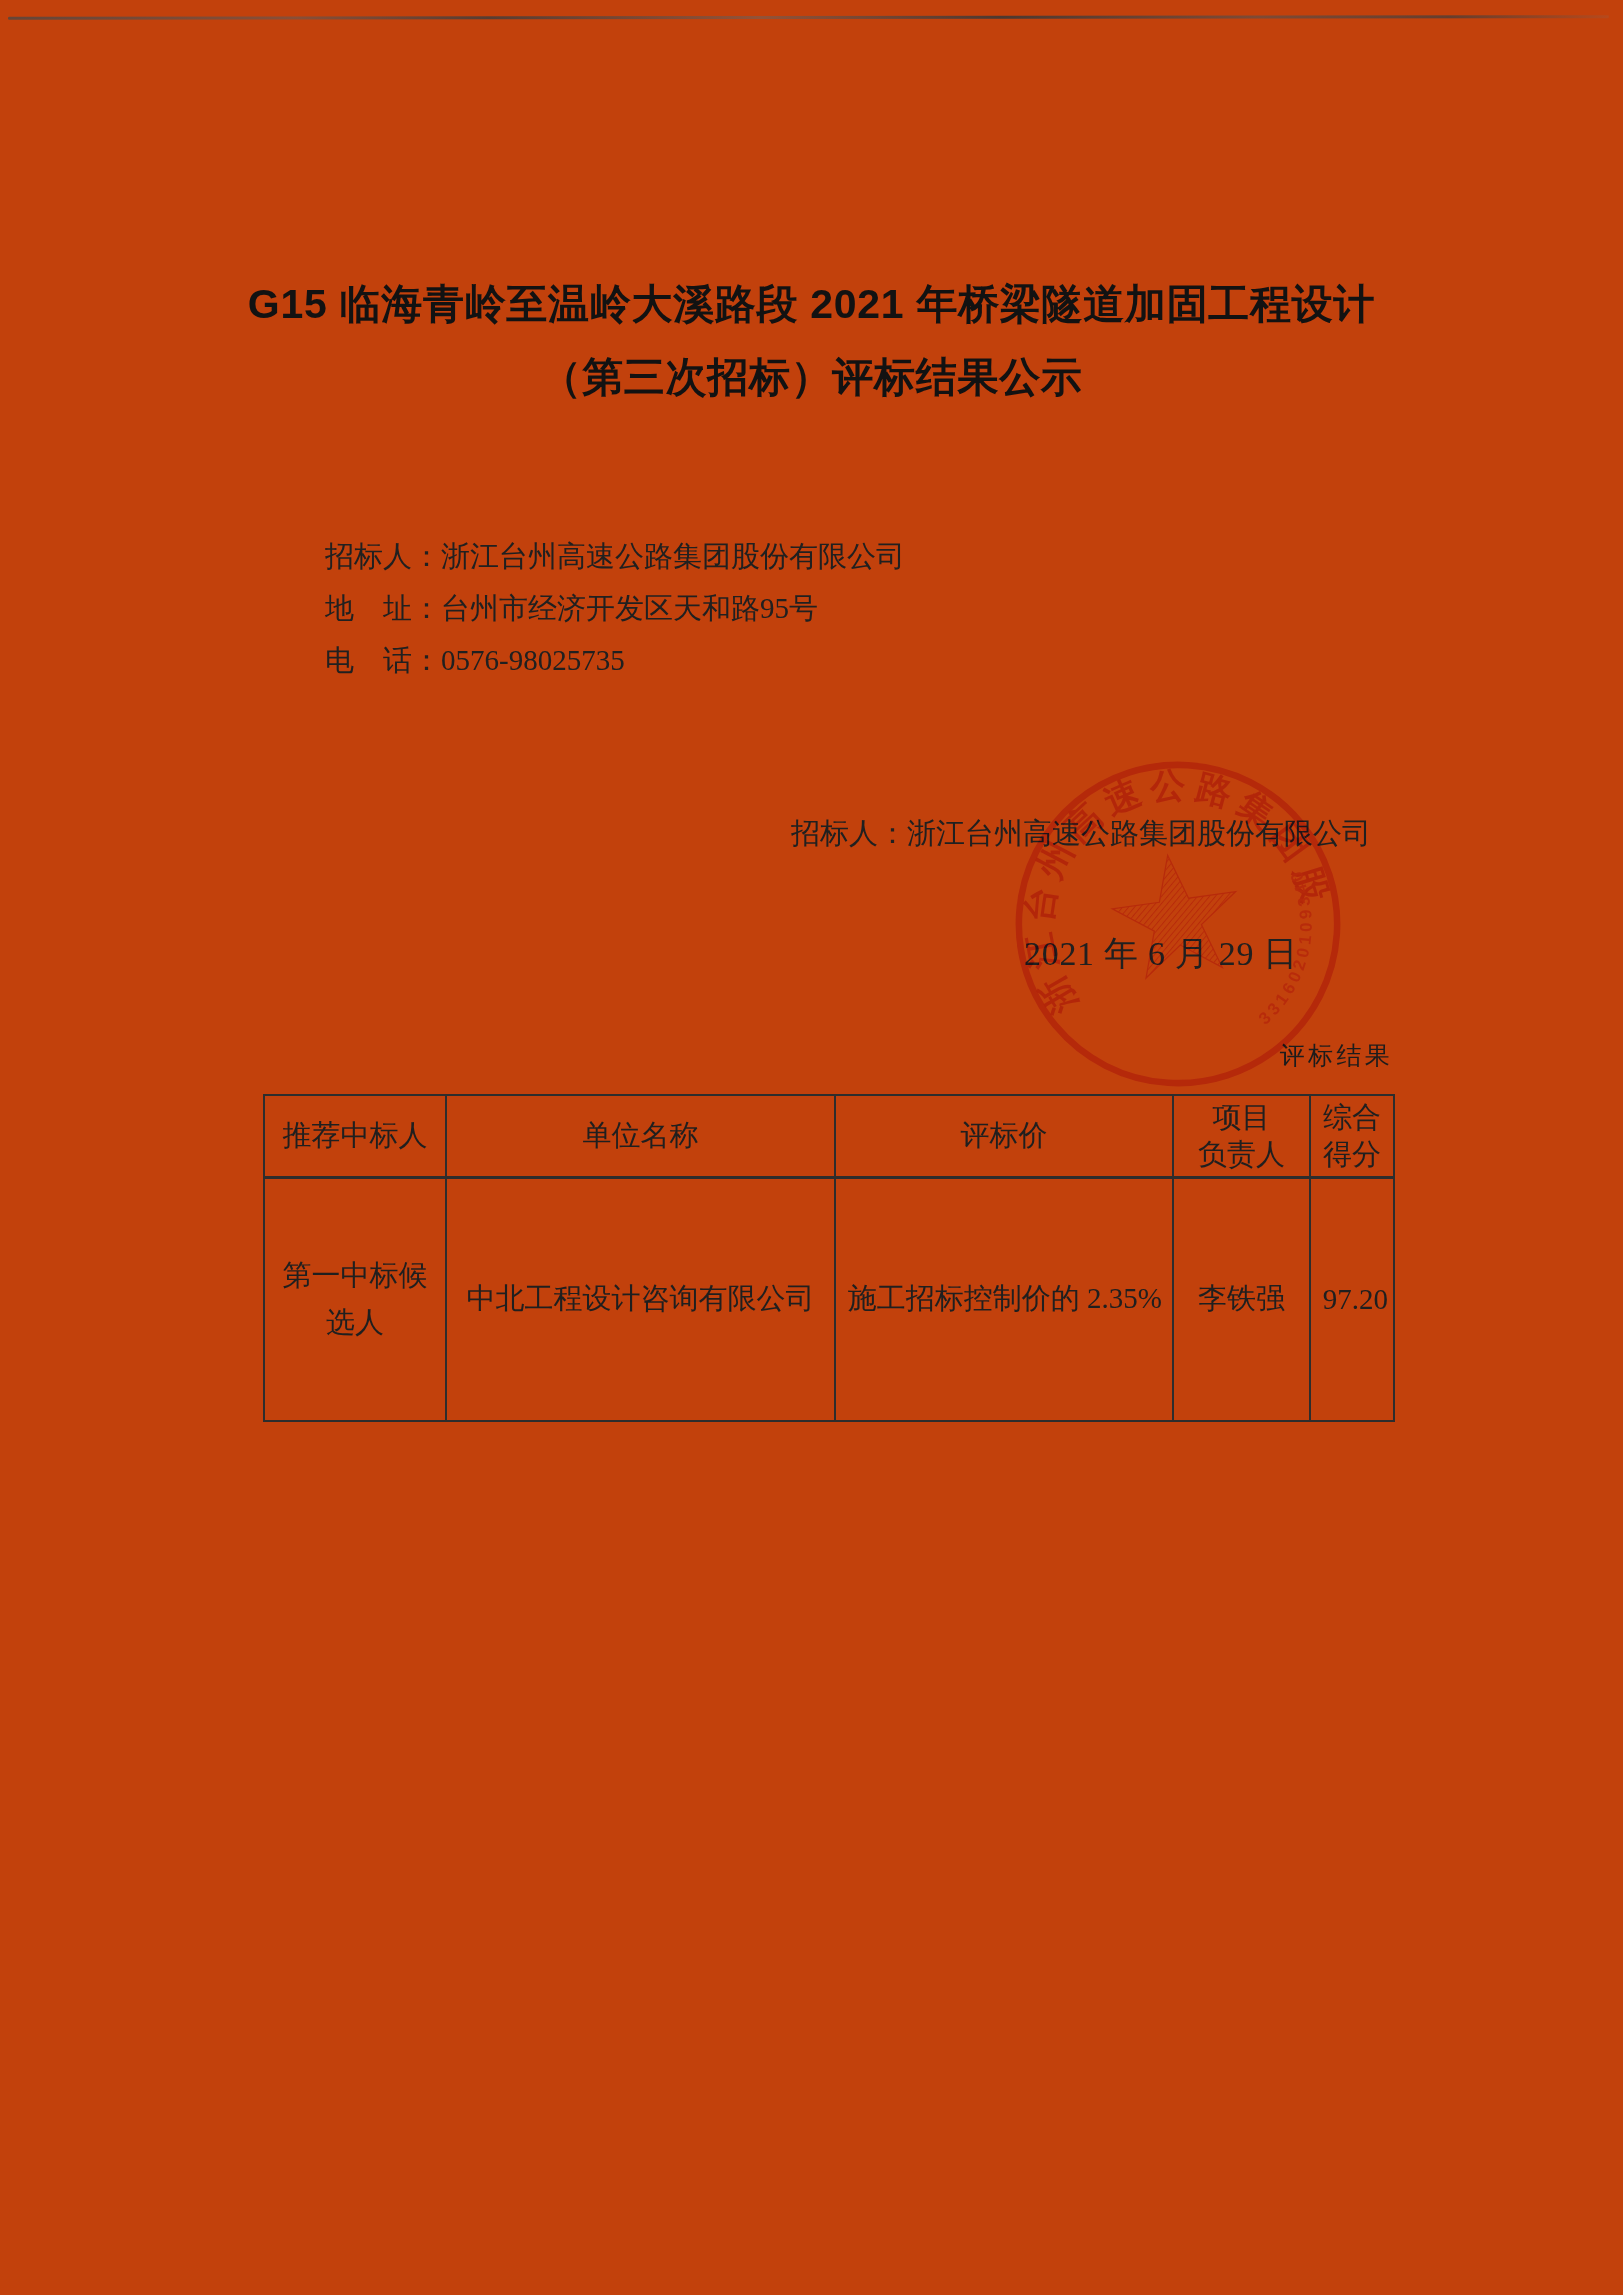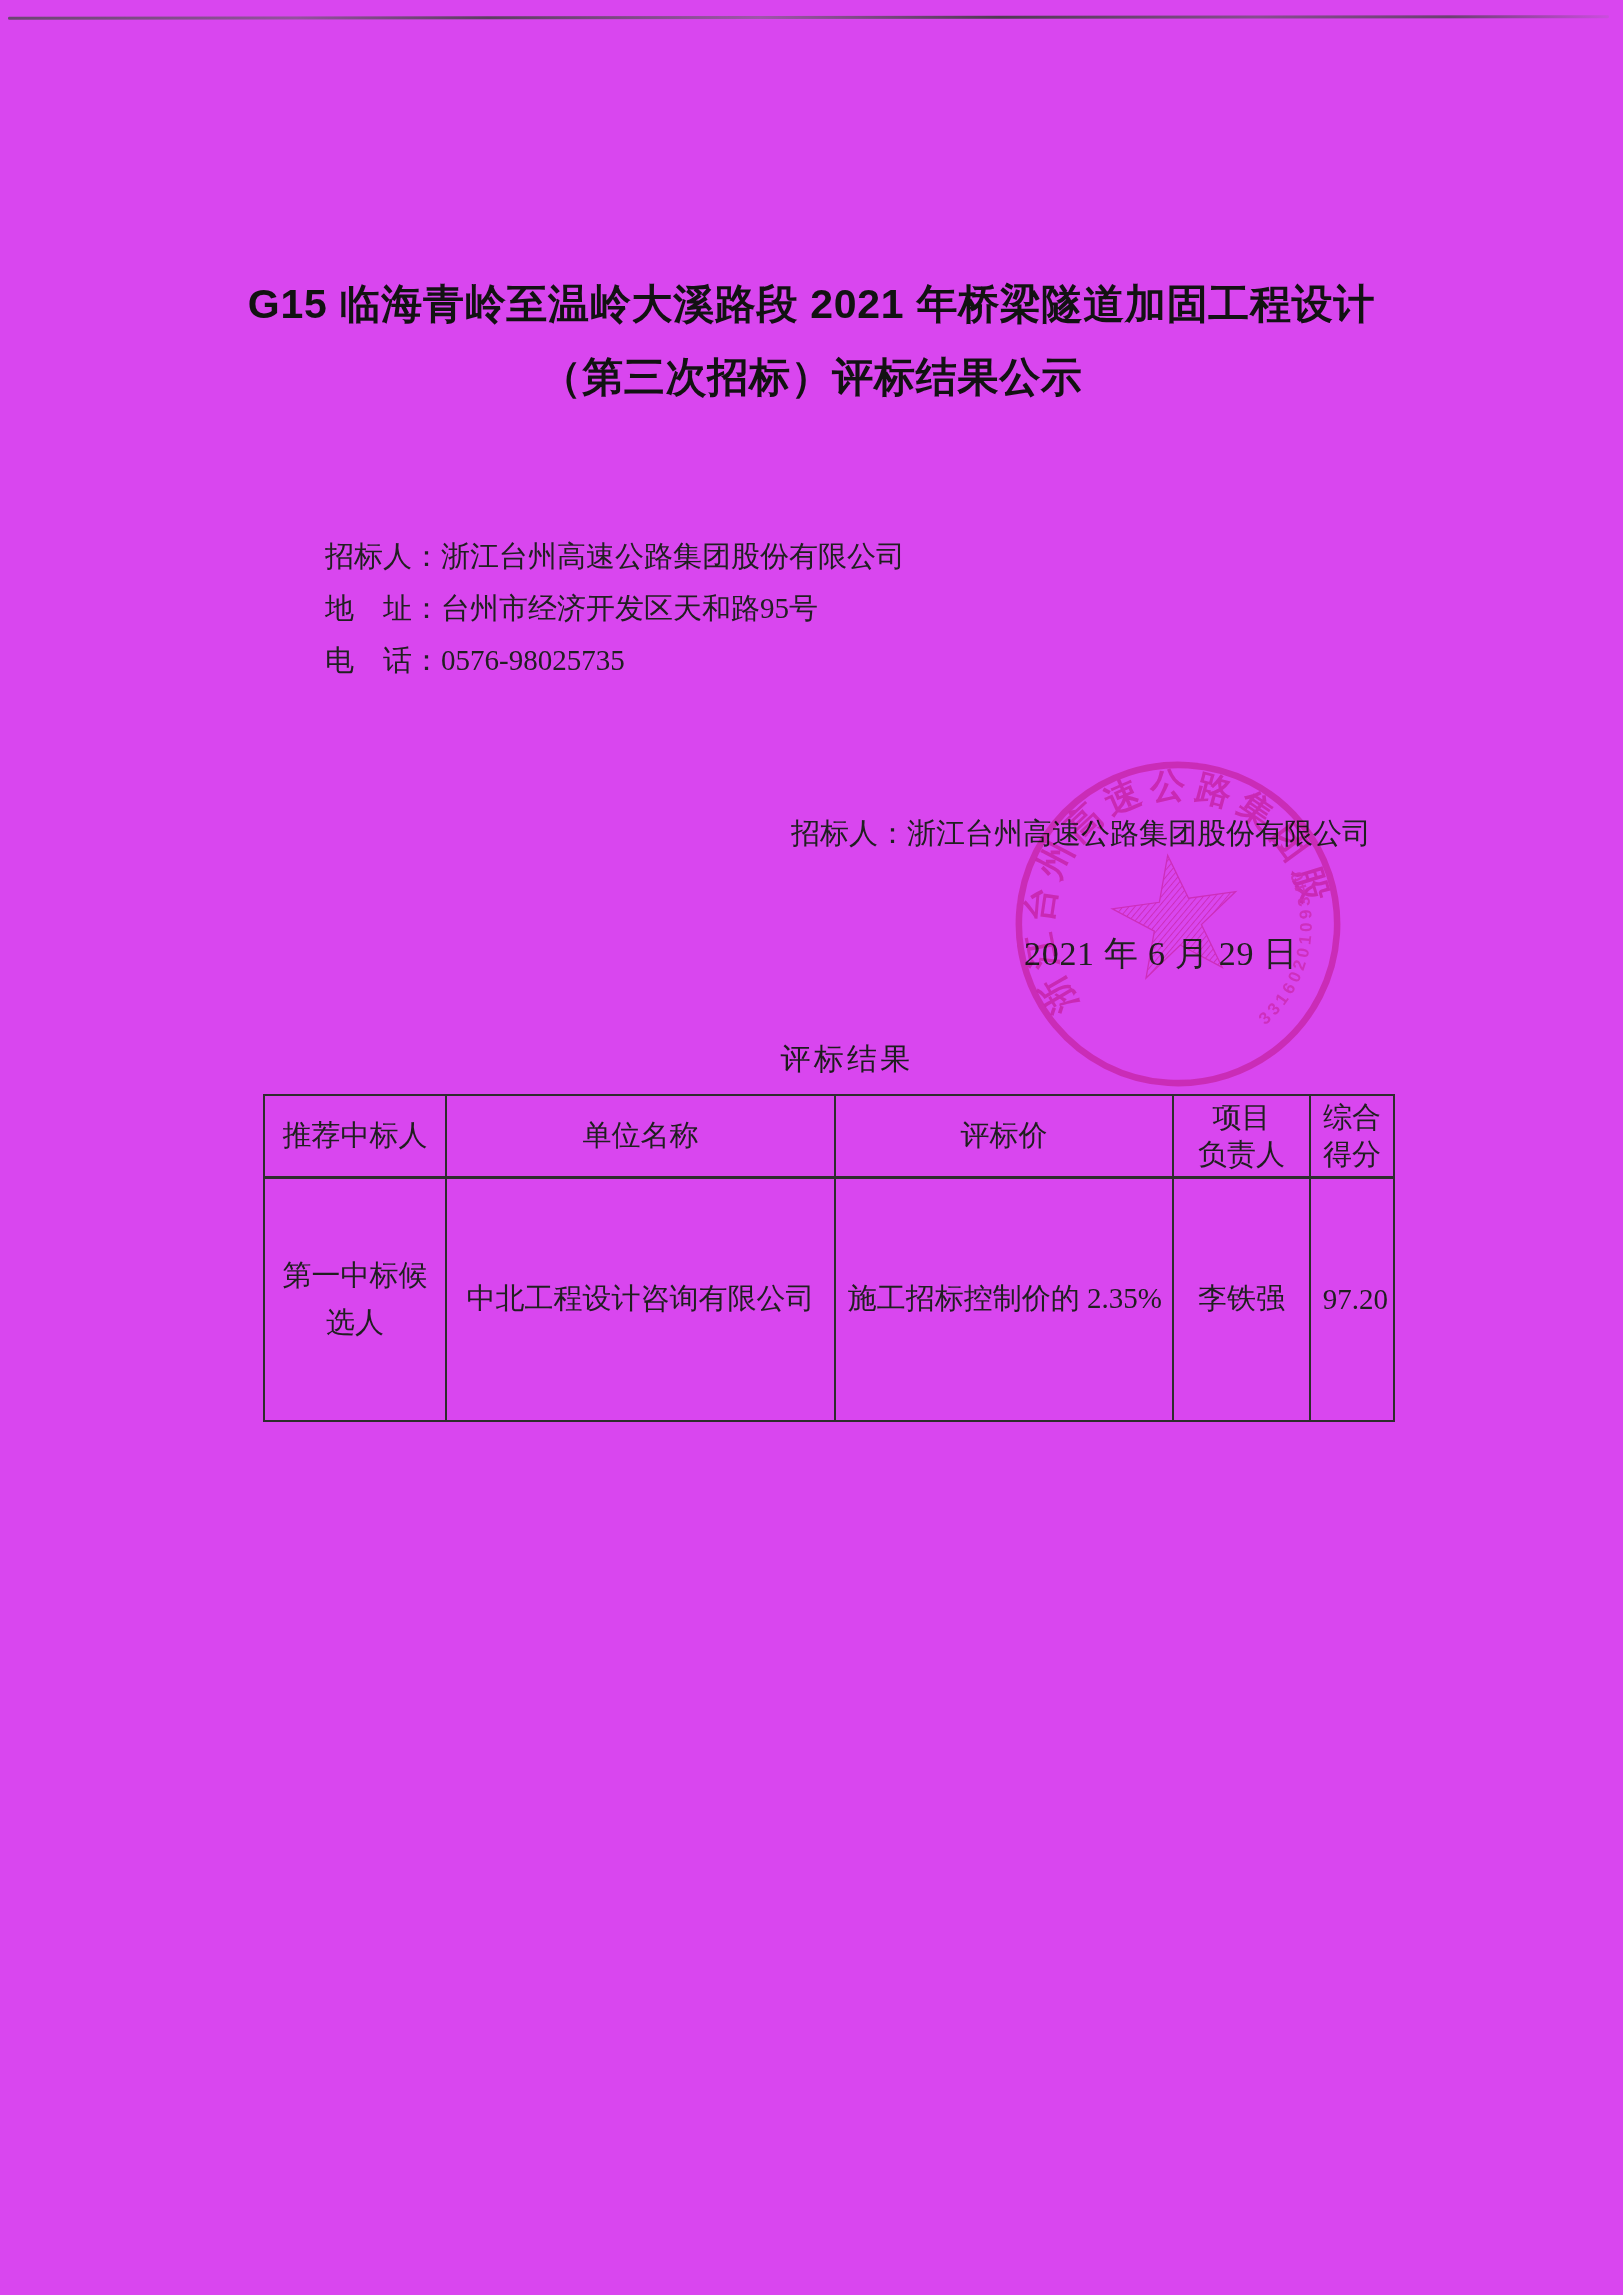--- a/index.html
+++ b/index.html
@@ -1,19 +1,19 @@
 <!DOCTYPE html>
 <html style="font-size:10.5px"><head>
 <meta charset="utf-8">
 <style>
   html,body{margin:0;padding:0;background:#e8e8e8;}
   #page{
     position:relative;
     width:1623px;height:2295px;
-    background:#d946ef;
+    background:#c2410c;
     overflow:hidden;
     font-family:"Liberation Serif", serif;
     color:#1e1e1e;
   }
   
   #scan-line{
     position:absolute;left:7.9px;top:15.7px;width:1601px;height:2.6px;
     background:linear-gradient(90deg,
       rgba(70,70,70,.75) 0%, rgba(90,90,90,.55) 18%, rgba(60,60,60,.8) 30%,
       rgba(100,100,100,.5) 47%, rgba(55,55,55,.85) 62%, rgba(80,80,80,.6) 78%,
@@ -50,21 +50,21 @@
   #signature-date{
     position:absolute;left:1024px;top:931px;
     font-size:34px;color:#202020;letter-spacing:0.7px;white-space:nowrap;z-index:1;
   }
   #company-stamp{
     position:absolute;left:1011px;top:757px;width:334px;height:334px;
     z-index:2;mix-blend-mode:multiply;opacity:.88;
   }
   #results-caption{
     position:absolute;left:301px;top:1039px;width:1092px;
-    text-align:center;font-size:30px;letter-spacing:3.3px;color:#1c1c1c;
+    text-align:right;font-size:25px;letter-spacing:3.3px;color:#1c1c1c;
   }
   #results-table{
     position:absolute;left:263px;top:1094px;
     border-collapse:collapse;table-layout:fixed;
     width:1130px;
     font-size:29px;color:#1f1f1f;
   }
   #results-table td{
     border:2px solid #2d2d2d;
     text-align:center;vertical-align:middle;

